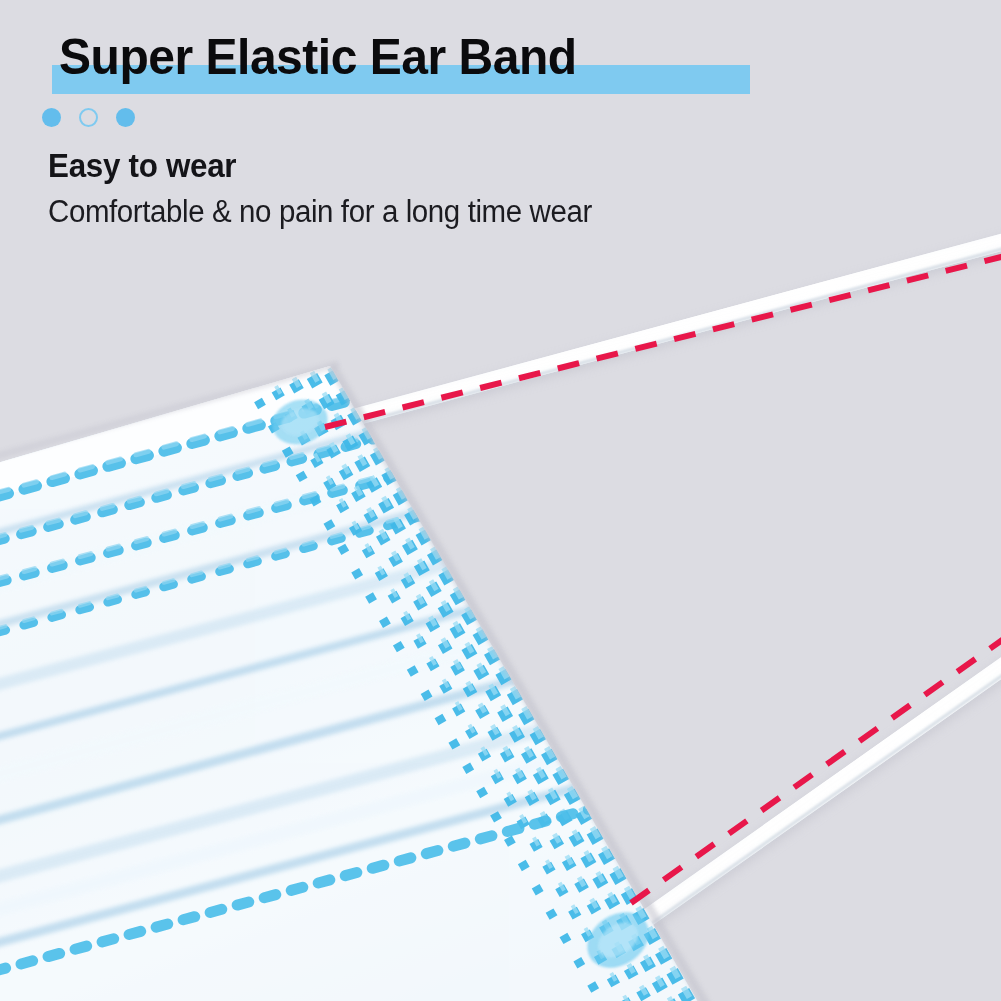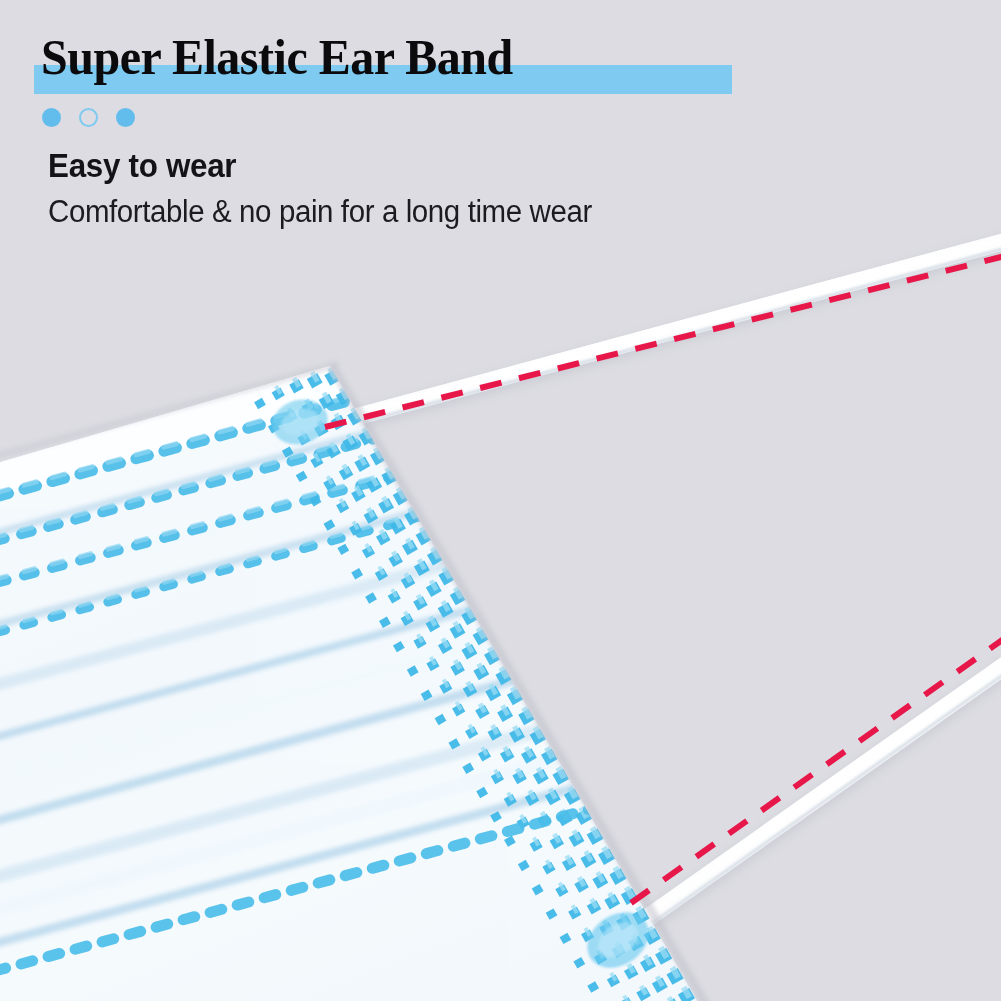--- a/index.html
+++ b/index.html
@@ -15,21 +15,21 @@
     background:#dcdce2;
     overflow:hidden;
   }
 
   
   #text-block{
     position:absolute; left:0; top:0; width:1001px; height:250px;
     z-index:60; pointer-events:none;
   }
   #title-wrap{
-    position:absolute; left:34px; top:27px; height:62px;font-family:Liberation Serif, serif;
+    position:absolute; left:52px; top:27px; height:62px;
   }
   #title-highlight{
     position:absolute; left:0px; top:38px;
     width:698px; height:29px;
     background:#7fcaf0;
     z-index:1;
   }
   #page-title{
     position:relative; z-index:2;
     left:7px;

